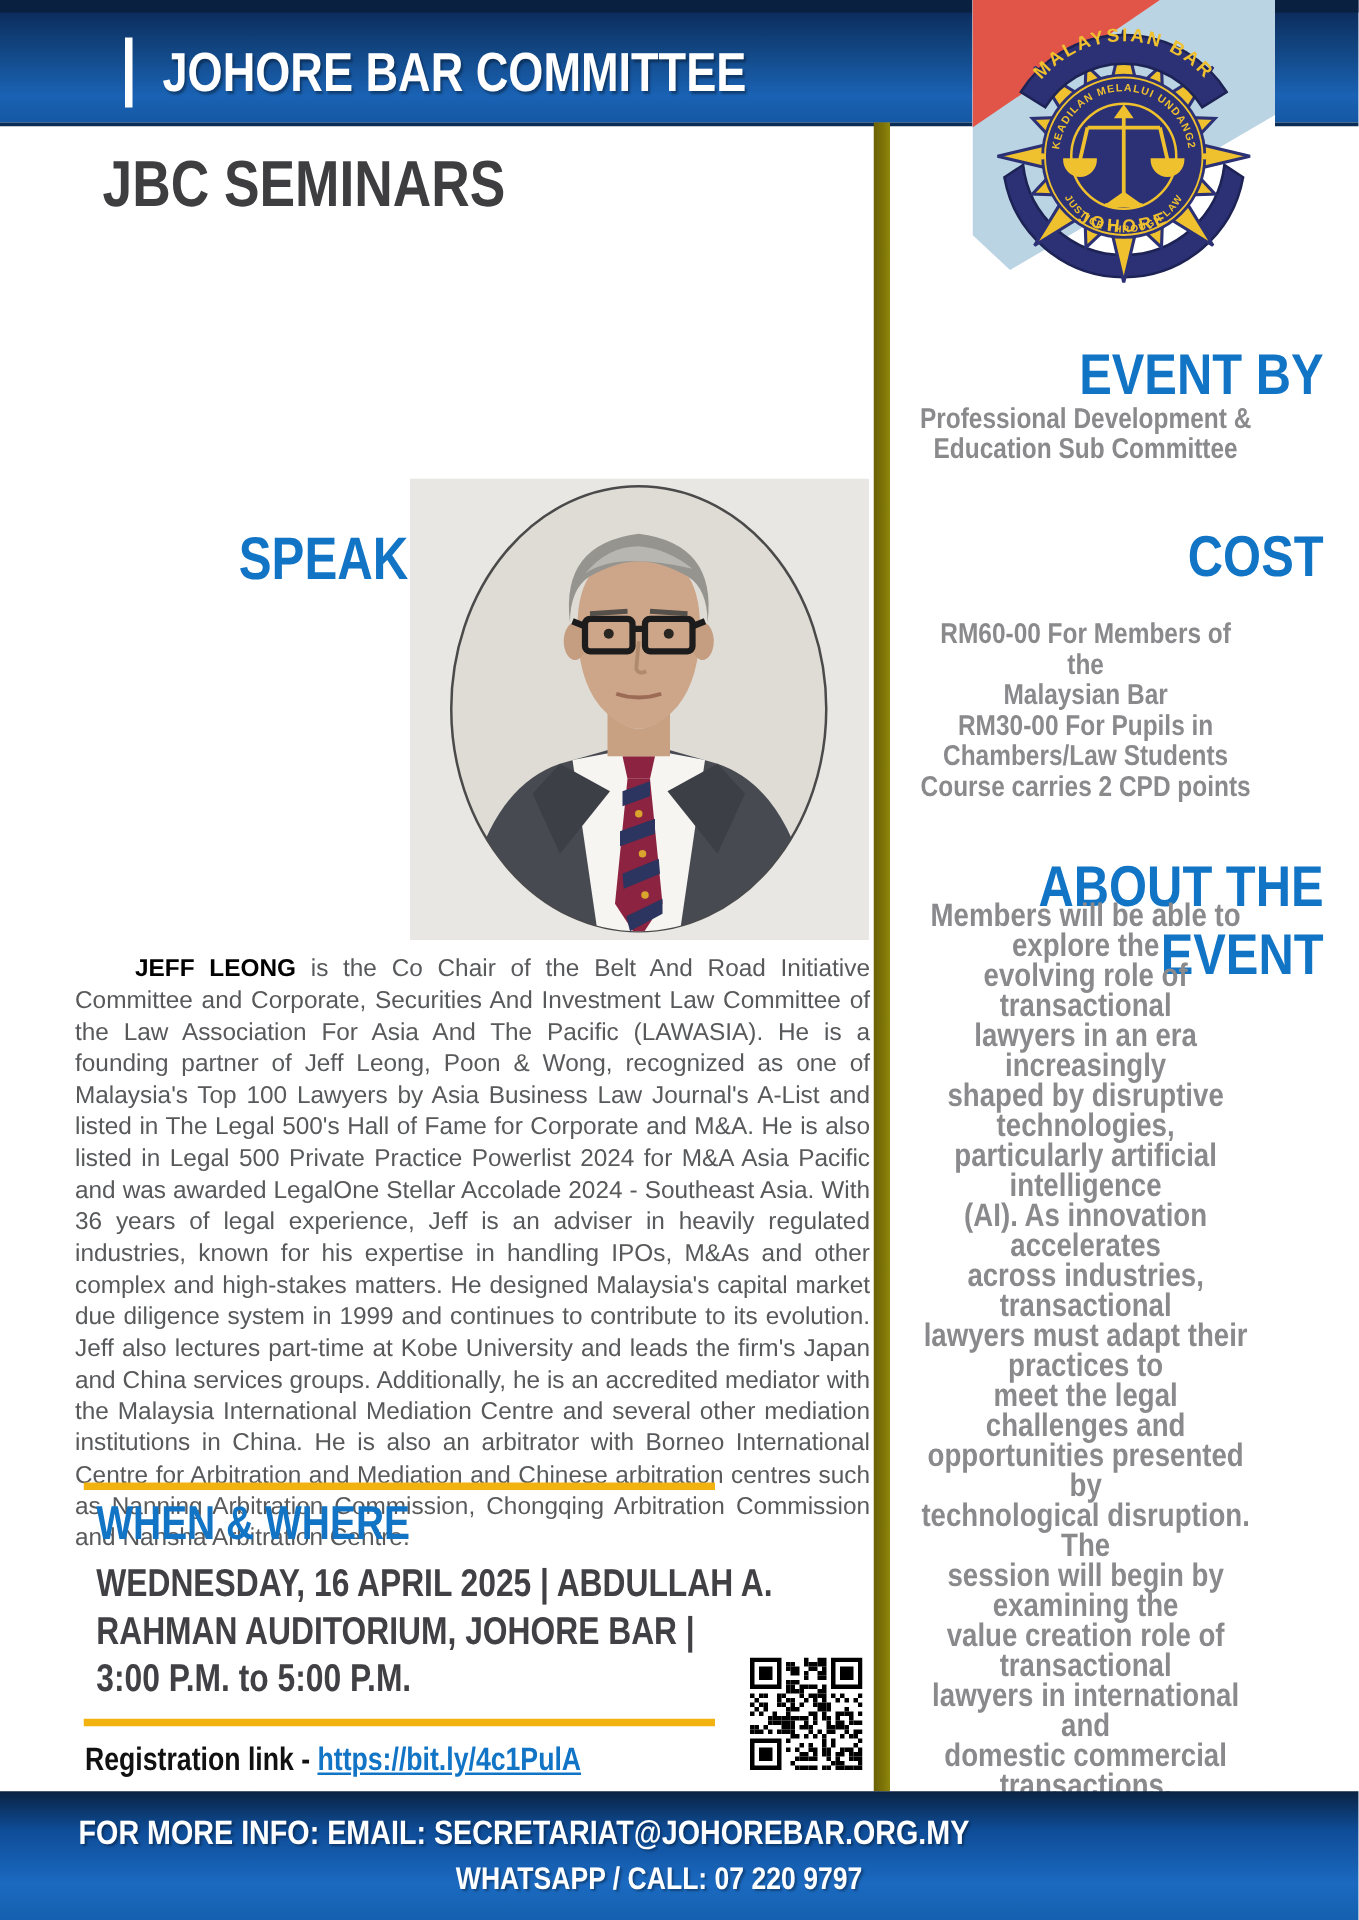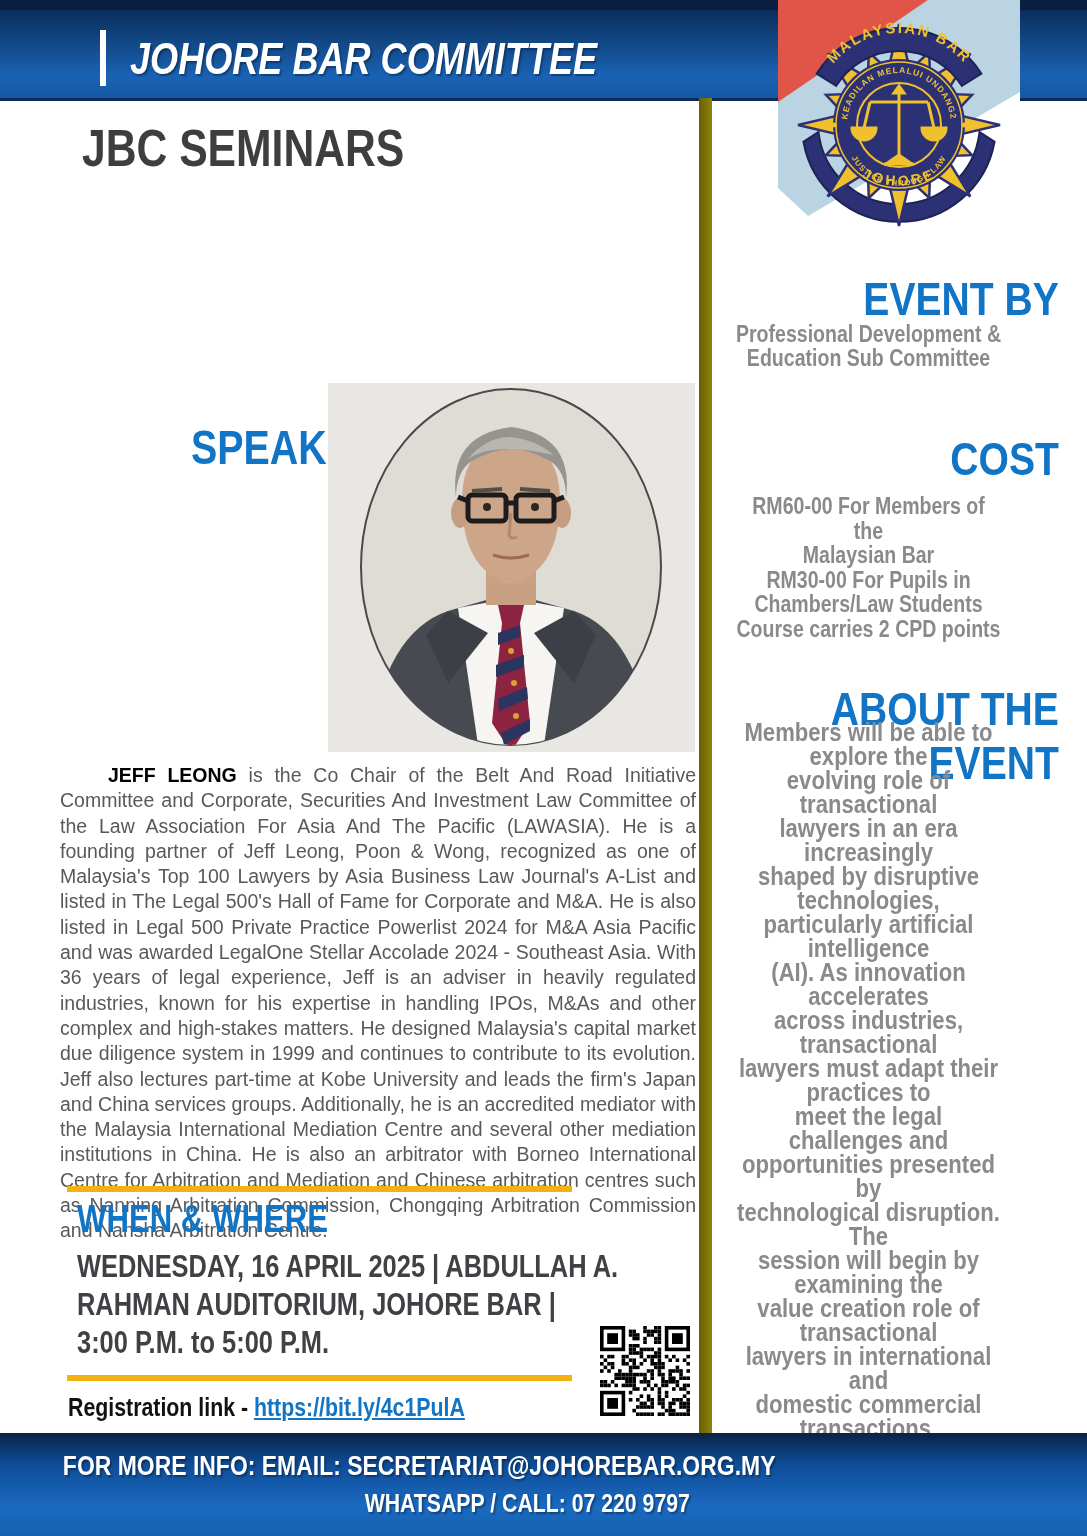--- a/index.html
+++ b/index.html
@@ -2,21 +2,21 @@
 <html><head>
 <meta charset="utf-8">
 <style>
   html,body{margin:0;padding:0;}
   body{font-family:"Liberation Sans",sans-serif;background:#ffffff;}
   .page{position:relative;width:1087px;height:1536px;background:#ffffff;overflow:hidden;}
 
   
   .header-band{position:absolute;left:0;top:0;width:1087px;height:98px;
     background:linear-gradient(180deg,#0a2446 0%,#0d3063 14%,#11447f 38%,#1a62b4 78%,#1558a4 100%);
-    border-bottom:3px solid #0b2c55;font-style:italic;}
+    border-bottom:3px solid #0b2c55;}
   .header-topstrip{position:absolute;left:0;top:0;width:100%;height:10px;background:#0a2040;}
   .header-accent{position:absolute;left:100px;top:30px;width:6px;height:56px;background:#ffffff;}
   .header-title{position:absolute;left:130px;top:34px;color:#ffffff;font-size:44px;font-weight:bold;
     letter-spacing:0px;white-space:nowrap;transform:scaleX(0.82);transform-origin:left top;
     text-shadow:2px 2px 2px rgba(0,0,0,.35);}
 
   
   .v-divider{position:absolute;left:699px;top:98px;width:13px;height:1335px;
     background:linear-gradient(90deg,#6b6004 0%,#7c7307 55%,#8e860c 100%);}
 
@@ -53,21 +53,21 @@
   .reg-link{color:#1274c5;font-weight:bold;text-decoration:underline;cursor:pointer;}
 
   .qr{position:absolute;left:600px;top:1326px;width:90px;height:90px;background:#ffffff;}
 
   
   .sidebar{position:absolute;left:712px;top:0;width:375px;}
   .sb-heading{position:absolute;width:375px;text-align:right;color:#1274c5;font-weight:bold;}
   .sb-body{position:absolute;width:313px;text-align:center;color:#8a8a8d;font-weight:bold;}
   .eventby-h{top:272px;font-size:46px;}
   .eventby-b{top:322px;font-size:23px;line-height:24px;}
-  .cost-h{top:432px;font-size:46px;}
+  .cost-h{top:418px;font-size:46px;}
   .cost-b{top:494px;font-size:23px;line-height:24.5px;}
   .about-h{top:682px;font-size:46px;}
   .about-b{top:720px;font-size:26px;line-height:24px;}
 
   
   .footer{position:absolute;left:0;top:1433px;width:1087px;height:103px;
     background:linear-gradient(180deg,#0a2342 0%,#0e4c97 30%,#1b6ac1 72%,#1560ae 100%);}
   .footer-line1{position:absolute;left:0;top:18px;width:1087px;text-align:left;color:#ffffff;
     font-size:27px;text-shadow:2px 2px 2px rgba(0,0,0,.35);}
   .footer-line2{position:absolute;left:0;top:56px;width:1054px;text-align:center;color:#ffffff;

